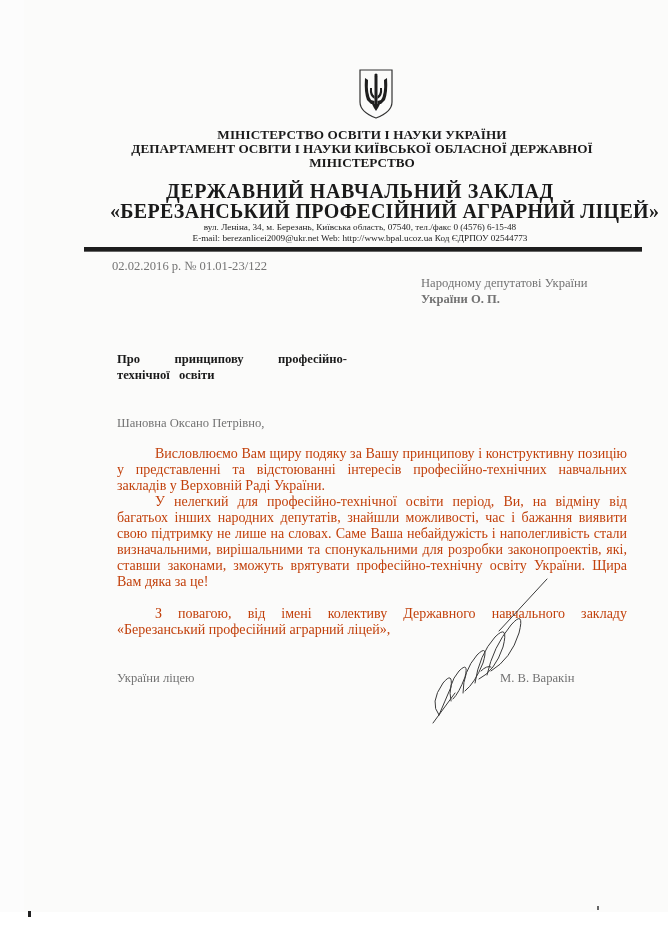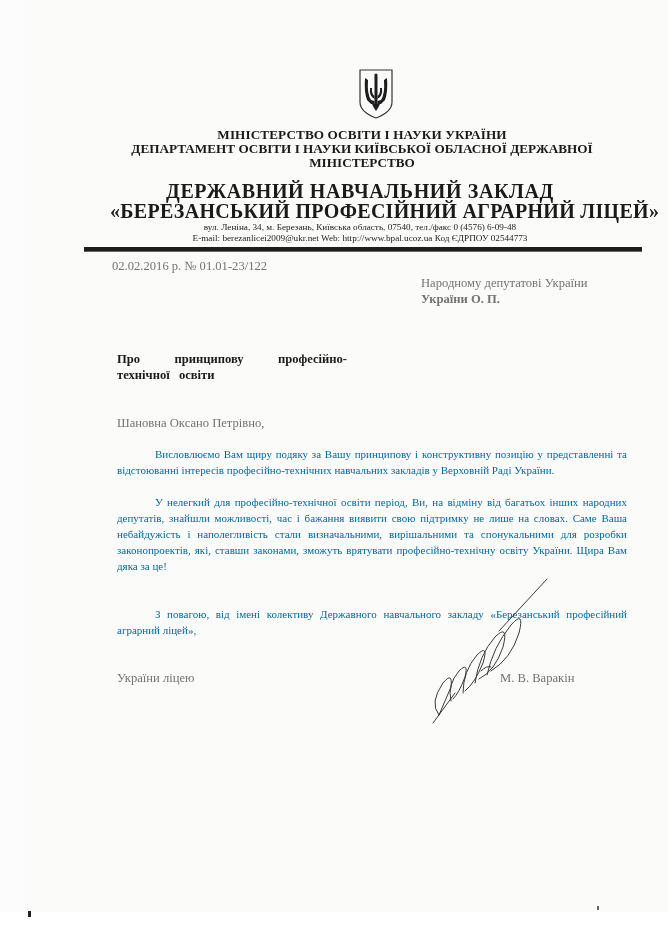--- a/index.html
+++ b/index.html
@@ -127,24 +127,24 @@
       font-weight: bold;
       text-align: justify;
       text-align-last: left;
       word-spacing: 6px;
     }
     .salut { left: 117px; top: 415px; }
     .body {
       position: absolute;
       left: 117px;
       width: 510px;
-      font-size: 11px;
+      font-size: 14px;
       line-height: 16px;
       text-align: justify;
-      color: #0369a1;
+      color: #c2410c;
     }
     .para { text-indent: 38px; margin: 0; }
     .p1 { top: 446px; }
     .p2 { top: 494px; }
     .p4 { top: 606px; }
     .director { left: 117px; top: 670px; }
     .signer { left: 500px; top: 670px; }
     .signature {
       position: absolute;
       left: 415px;
@@ -179,21 +179,21 @@
     </g>
   </svg>
 
   <div class="hdr ministry">МІНІСТЕРСТВО ОСВІТИ І НАУКИ УКРАЇНИ</div>
   <div class="hdr dept1">ДЕПАРТАМЕНТ ОСВІТИ І НАУКИ КИЇВСЬКОЇ ОБЛАСНОЇ ДЕРЖАВНОЇ</div>
   <div class="hdr dept2">МІНІСТЕРСТВО</div>
 
   <div class="hdr inst1">ДЕРЖАВНИЙ НАВЧАЛЬНИЙ ЗАКЛАД</div>
   <div class="hdr inst2">«БЕРЕЗАНСЬКИЙ ПРОФЕСІЙНИЙ АГРАРНИЙ ЛІЦЕЙ»</div>
 
-  <div class="addr addr1">вул. Леніна, 34, м. Березань, Київська область, 07540, тел./факс 0 (4576) 6-09-48</div>
+  <div class="addr addr1">вул. Леніна, 34, м. Березань, Київська область, 07540, тел./факс 0 (4576) 6-15-48</div>
   <div class="addr addr2">E-mail: berezanlicei2009@ukr.net  Web: http://www.bpal.ucoz.ua  Код ЄДРПОУ 02544773</div>
 
   <div class="rule"></div>
 
   <div class="txt ref">02.02.2016 р. № 01.01-23/122</div>
   <div class="txt rcpt1">Народному депутатові України</div>
   <div class="txt rcpt2">України О. П.</div>
 
   <div class="subject">Про принципову професійно-технічної освіти</div>
 

